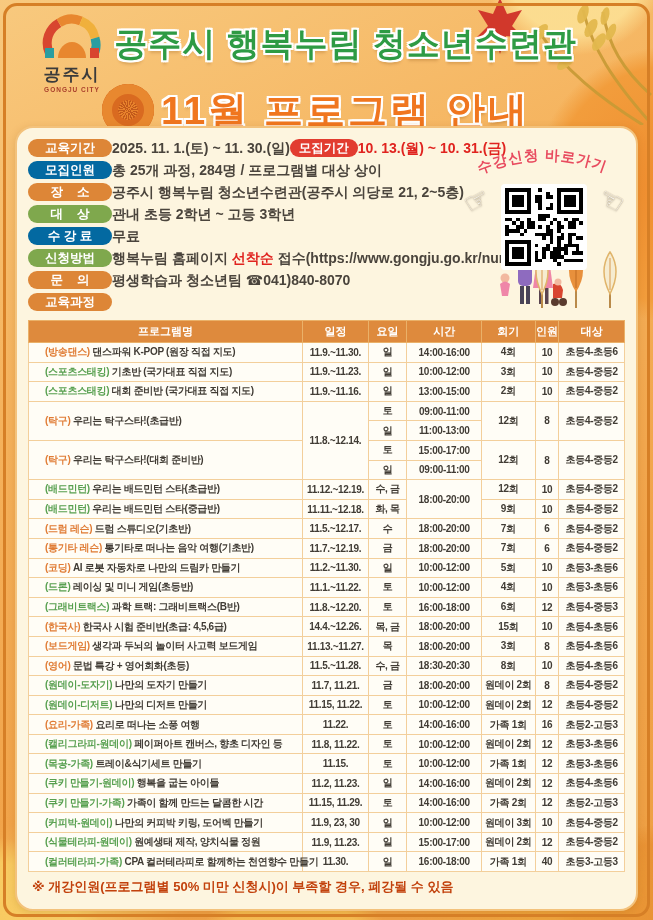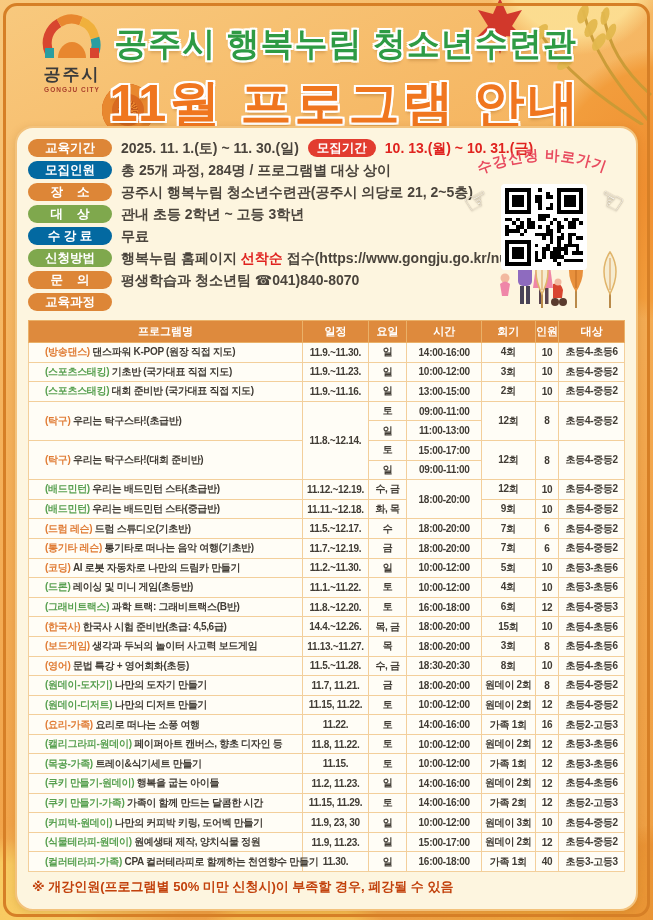--- a/index.html
+++ b/index.html
@@ -25,26 +25,26 @@
   
   .header{position:absolute;top:10px;left:0;right:0;z-index:5;text-align:center;}
   .logo{position:absolute;left:28px;top:2px;width:88px;text-align:center;}
   .logo-city{font-size:17px;font-weight:800;color:#3b3b3b;letter-spacing:2px;margin-top:1px;}
   .logo-en{font-size:6.5px;font-weight:700;color:#a93f2b;letter-spacing:1px;}
   .titles{padding-left:38px;}
   .outline{
     text-shadow:-2px -2px 0 #fff,0 -2px 0 #fff,2px -2px 0 #fff,-2px 0 0 #fff,
       2px 0 0 #fff,-2px 2px 0 #fff,0 2px 0 #fff,2px 2px 0 #fff,0 4px 3px rgba(120,60,0,.25);}
   .title1{font-size:33px;font-weight:800;color:#2e9b44;letter-spacing:1px;margin-top:12px;}
-  .title2{font-size:51px;font-weight:800;color:#f0761f;letter-spacing:3px;margin-top:3px;}
+  .title2{font-size:39px;font-weight:800;color:#f0761f;letter-spacing:3px;margin-top:17px;}
   
   .panel{position:absolute;left:15px;right:15px;top:126px;bottom:9px;z-index:10;
     background:#fdf5df;border:2px solid #f3c27c;border-radius:18px;
     box-shadow:0 2px 8px rgba(150,80,0,.2);padding:11px 11px 6px 11px;box-sizing:border-box;}
-  .info-row{display:flex;align-items:flex-start;gap:9px;margin-bottom:3px;min-height:19px;width:505px;}
+  .info-row{display:flex;align-items:flex-start;margin-bottom:3px;min-height:19px;width:505px;}
   .badge{flex:none;width:84px;height:18px;line-height:18px;border-radius:10px;color:#fff;
     font-weight:700;font-size:12.5px;text-align:center;white-space:pre;}
   .badge-orange{background:#dd8637;}
   .badge-olive{background:#0369a1;}
   .badge-green{background:#7fa84d;}
   .badge-red{background:#e23c30;width:68px;}
   .info-text{font-size:14px;font-weight:700;color:#4a443c;line-height:19px;white-space:nowrap;}
   .red{color:#e0231f;}
   
   .qr-block{position:absolute;top:16px;right:12px;width:160px;text-align:center;z-index:12;}

